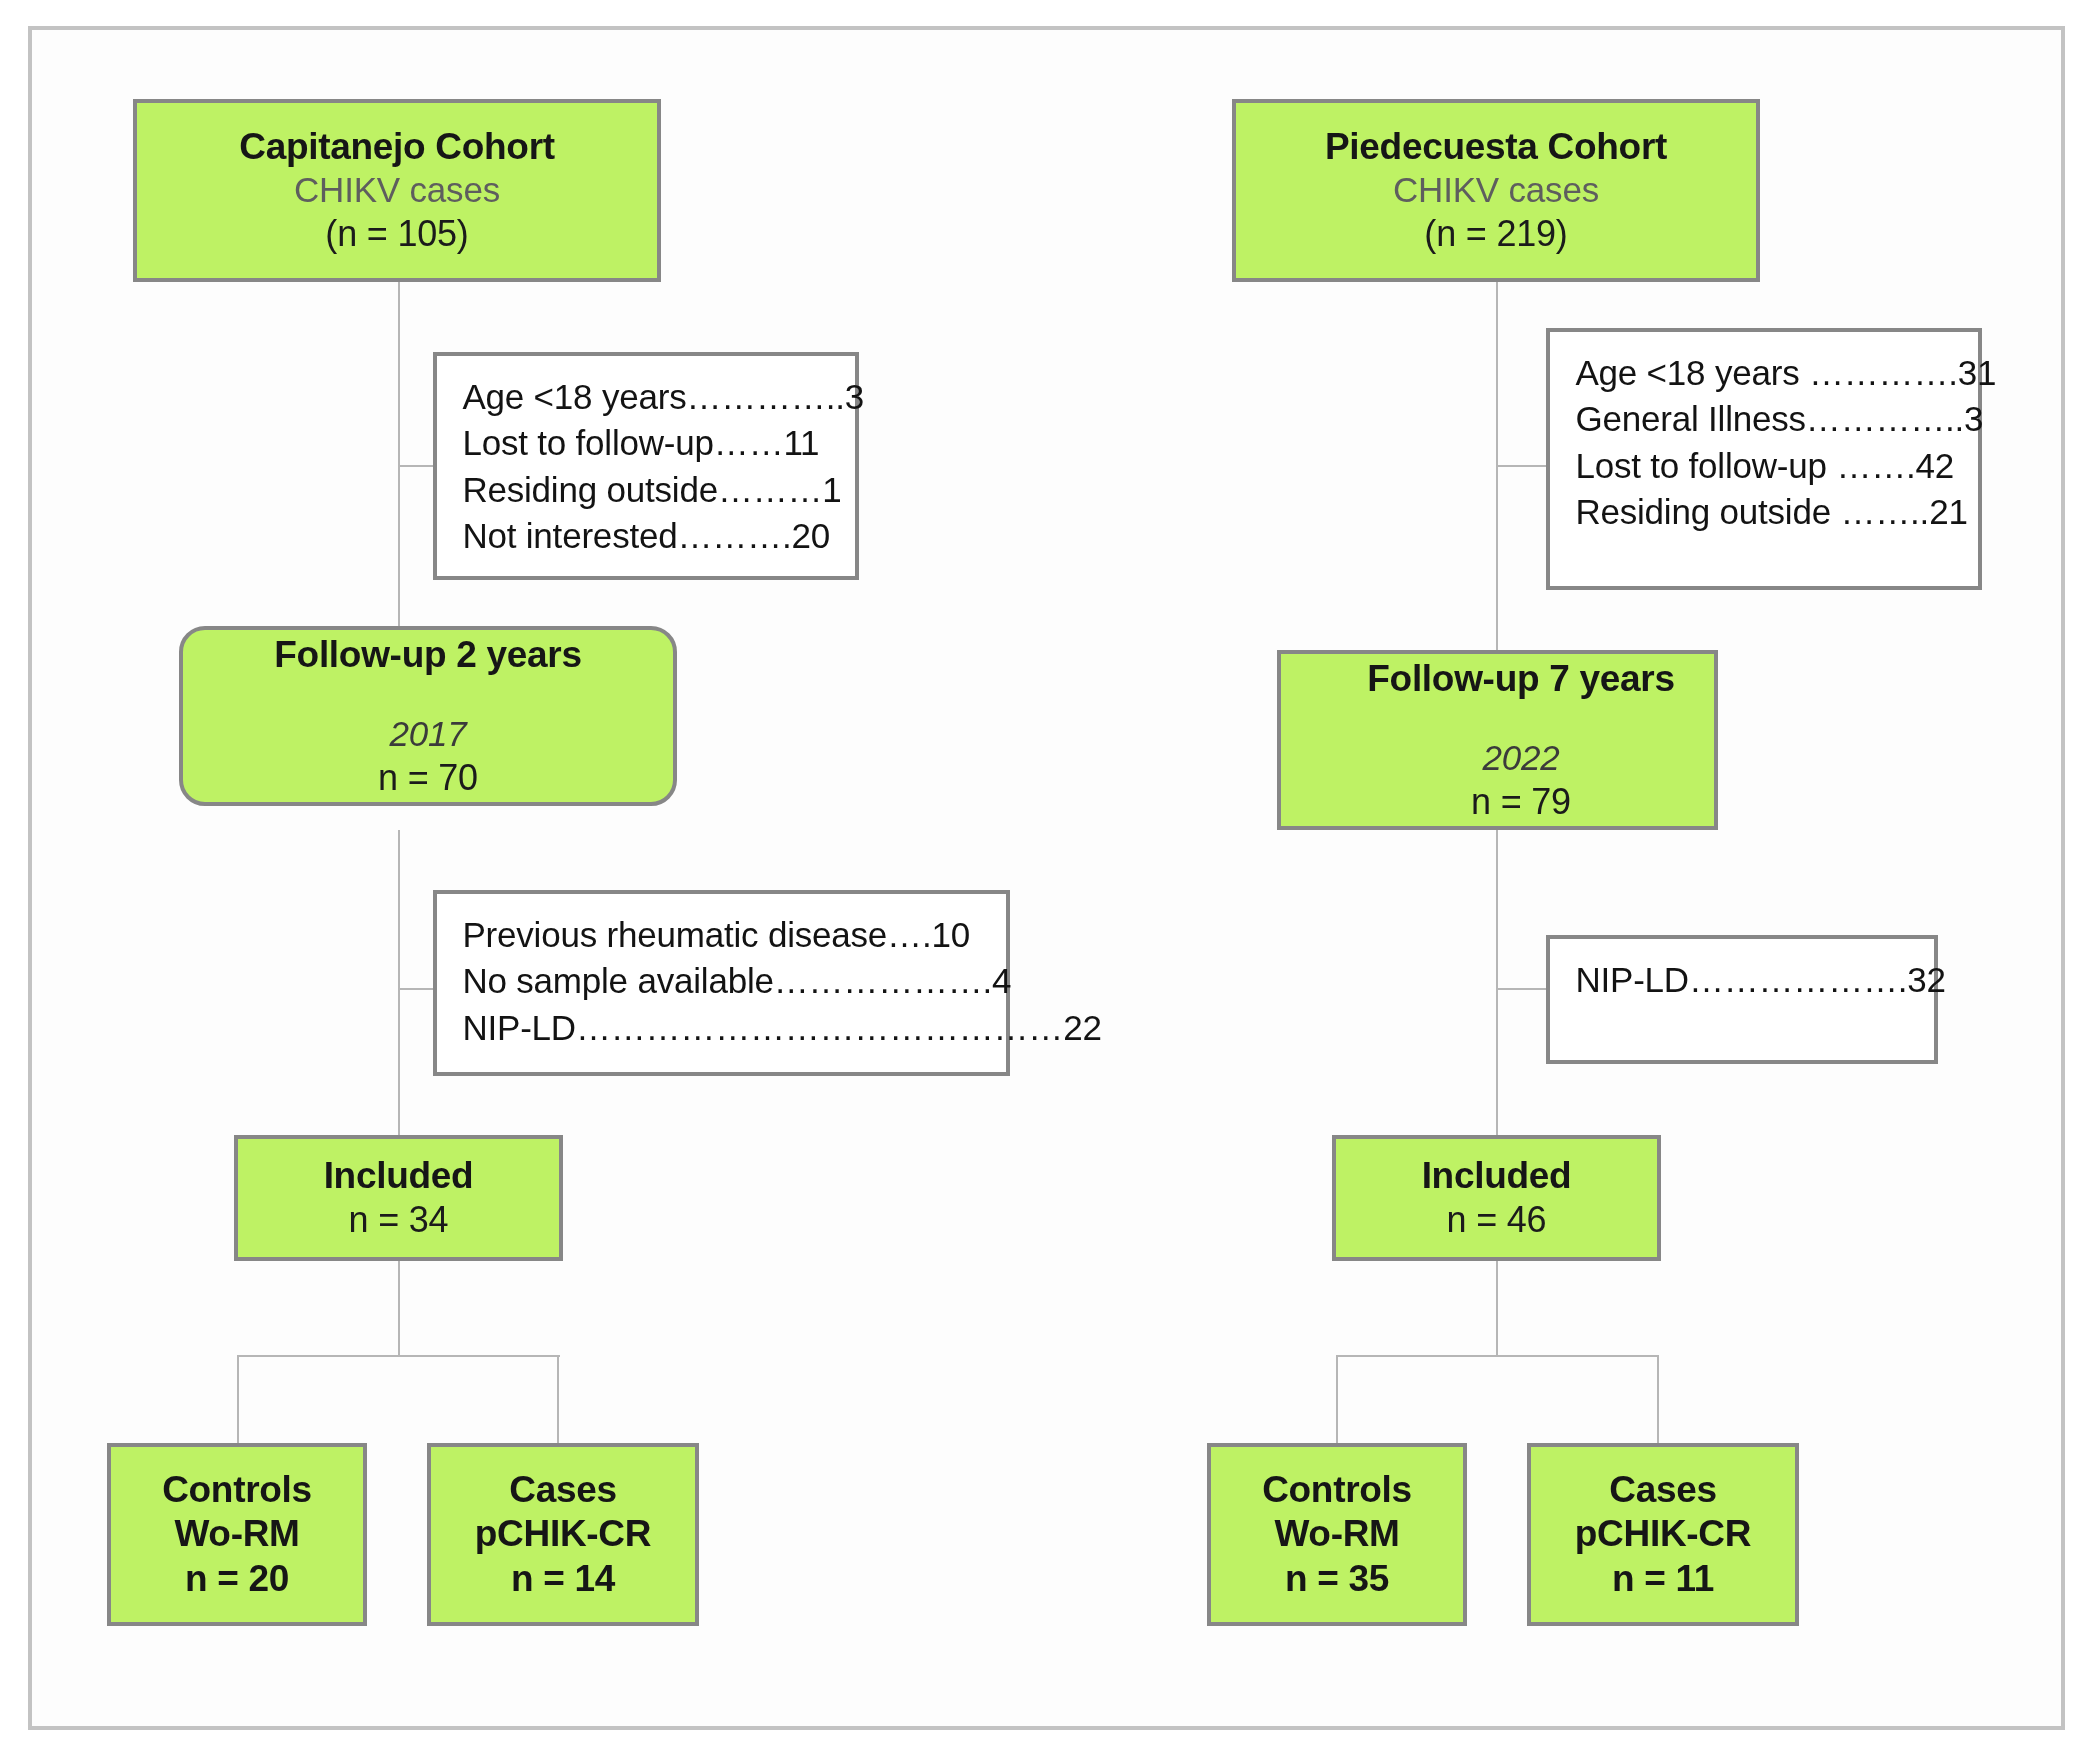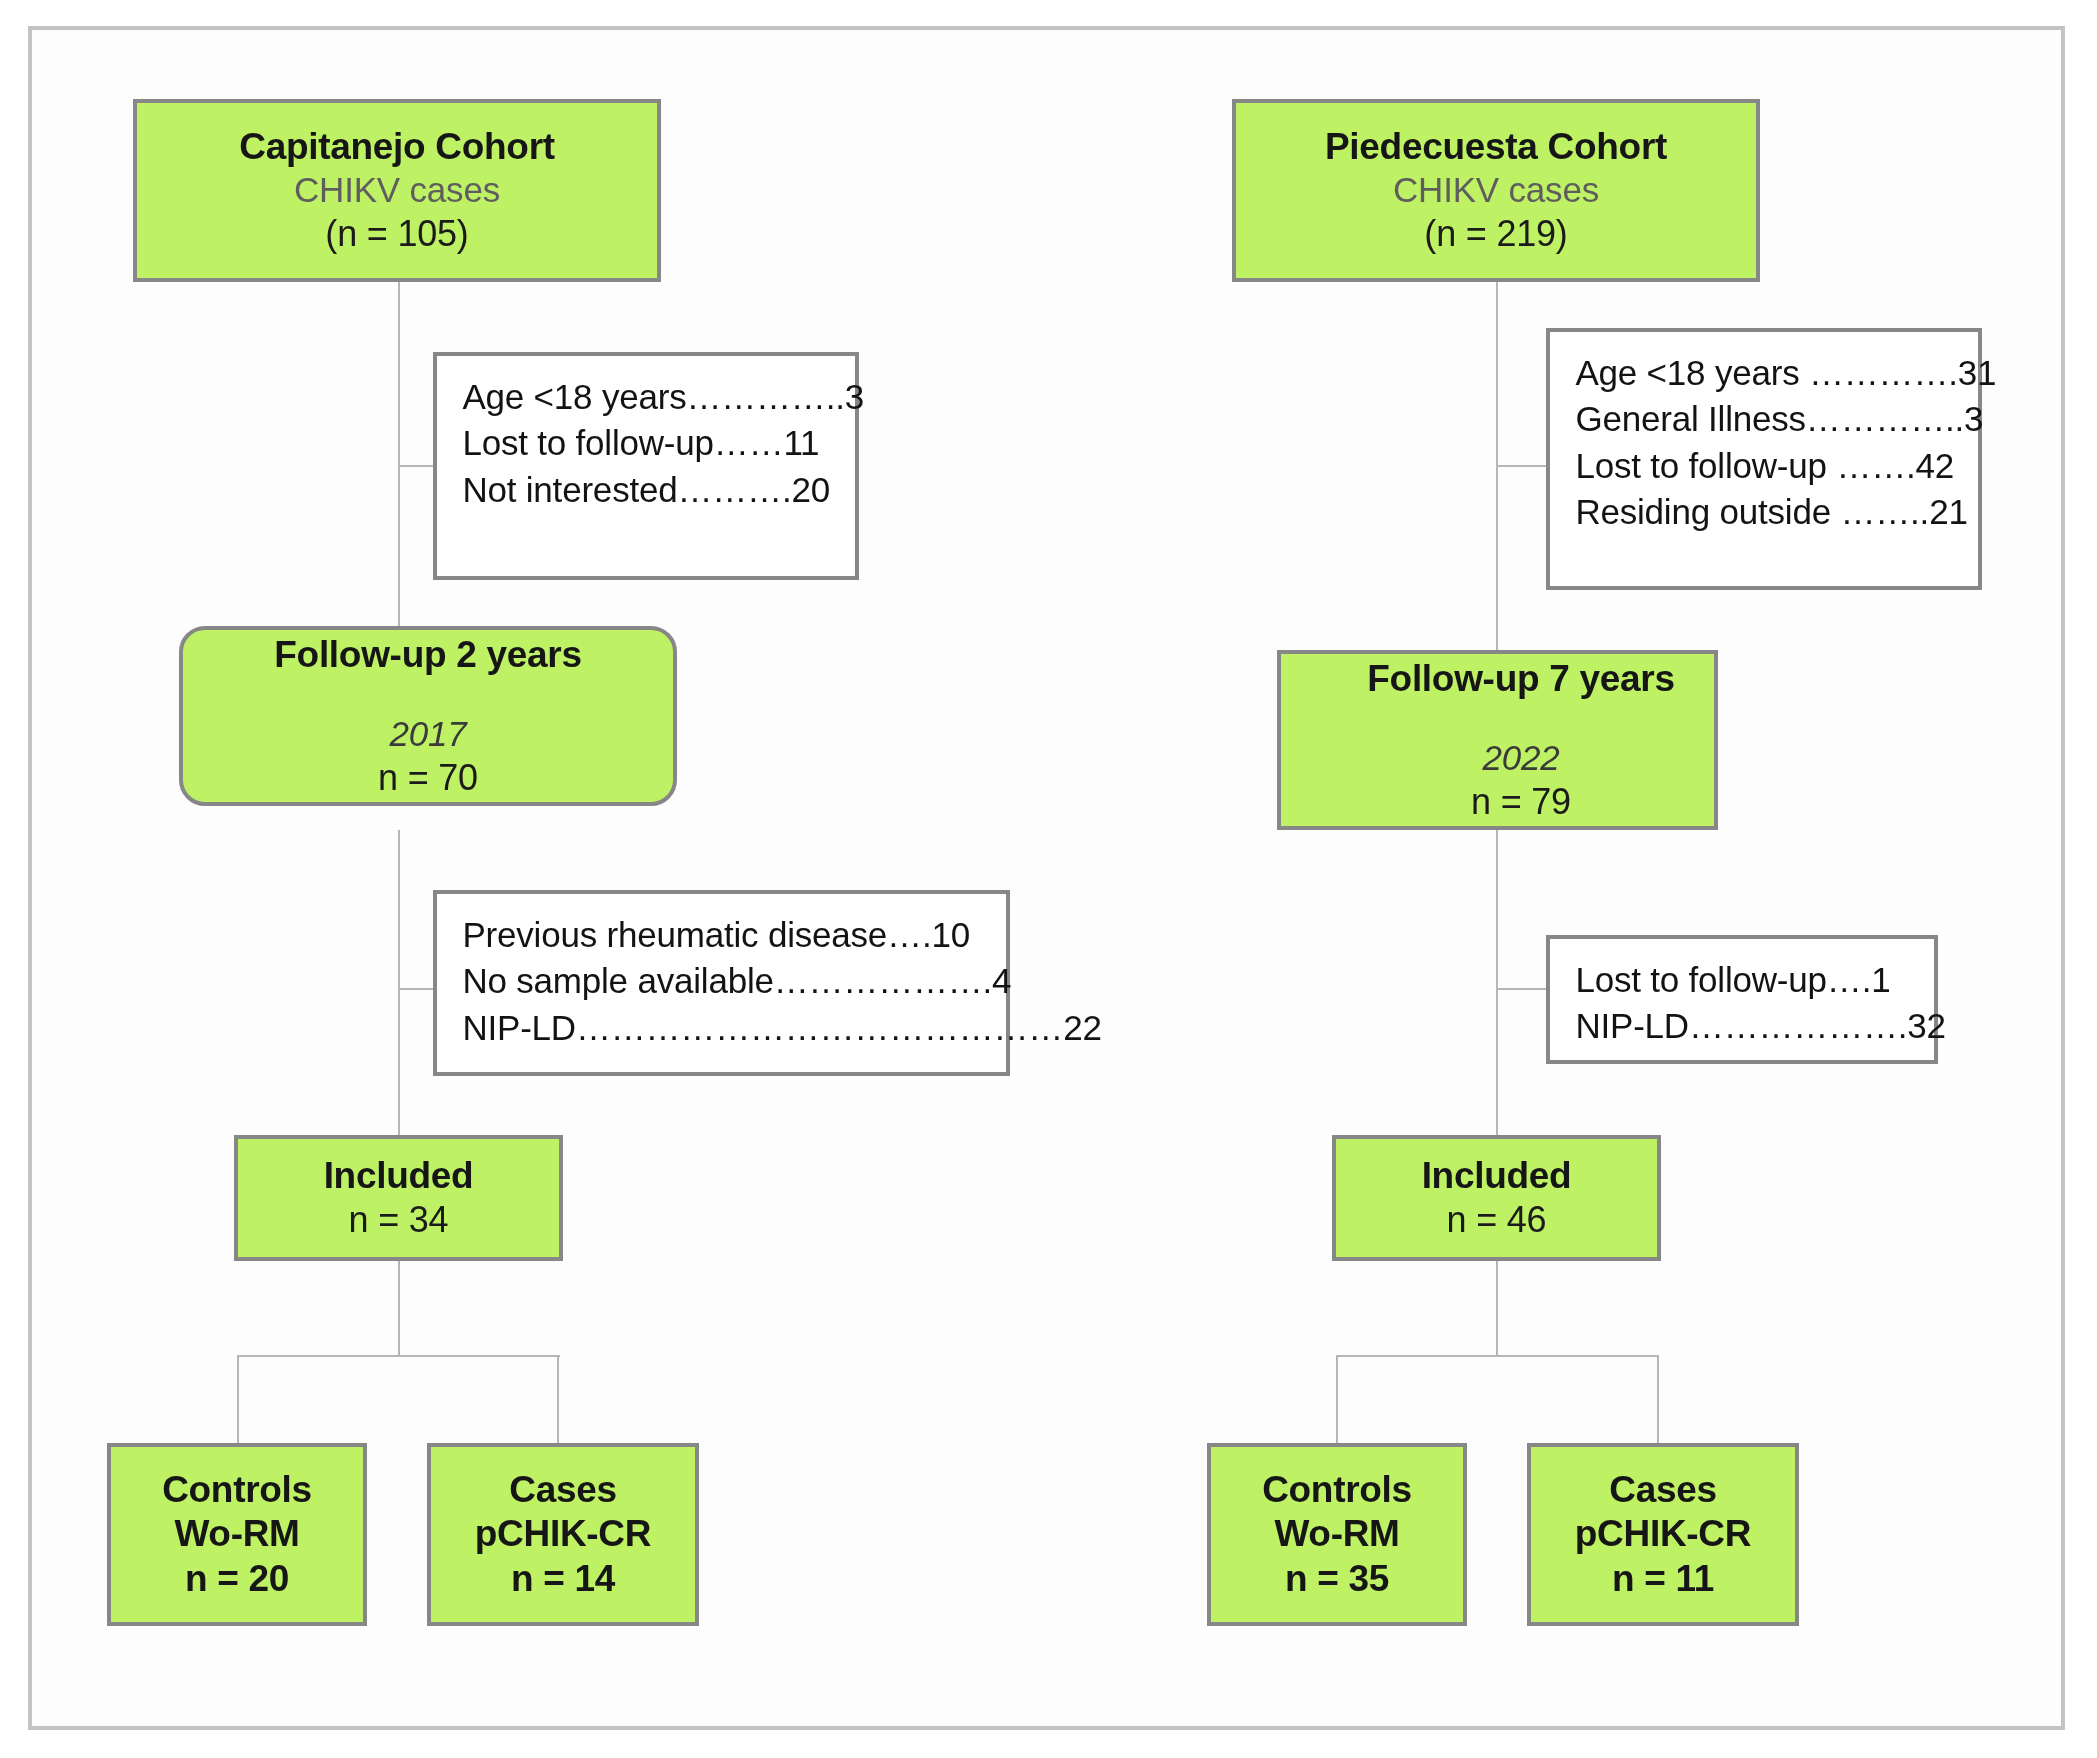--- a/index.html
+++ b/index.html
@@ -125,20 +125,21 @@
 
   <div class="node" style="left:133px; top:99px; width:528px; height:183px;">
     <div class="line-bold">Capitanejo Cohort</div>
     <div class="line-sub">CHIKV cases</div>
     <div class="line-plain">(n = 105)</div>
   </div>
 
   <div class="excl-box" style="left:433px; top:352px; width:426px; height:228px;">
     <div class="excl-line">Age &lt;18 years…………..3</div>
     <div class="excl-line">Lost to follow-up……11</div>
+    <div class="excl-line">Residing outside………1</div>
     <div class="excl-line">Not interested……….20</div>
   </div>
 
   <div class="node" style="left:179px; top:626px; width:498px; height:180px;border-radius:26px;">
     <div class="line-bold">Follow-up 2 years</div>
     <div class="line-italic">2017</div>
     <div class="line-plain">n = 70</div>
   </div>
 
   <div class="excl-box" style="left:433px; top:890px; width:577px; height:186px;">
@@ -177,21 +178,20 @@
     <div class="excl-line">Residing outside ……..21</div>
   </div>
 
   <div class="node" style="left:1277px; top:650px; width:441px; height:180px;padding-left:47px;">
     <div class="line-bold">Follow-up 7 years</div>
     <div class="line-italic">2022</div>
     <div class="line-plain">n = 79</div>
   </div>
 
   <div class="excl-box" style="left:1546px; top:935px; width:392px; height:129px;">
-    <div class="excl-line">Lost to follow-up….1</div>
     <div class="excl-line">NIP-LD……………….32</div>
   </div>
 
   <div class="node" style="left:1332px; top:1135px; width:329px; height:126px;">
     <div class="line-bold">Included</div>
     <div class="line-plain">n = 46</div>
   </div>
 
   <div class="node" style="left:1207px; top:1443px; width:260px; height:183px;">
     <div class="line-bold">Controls</div>

